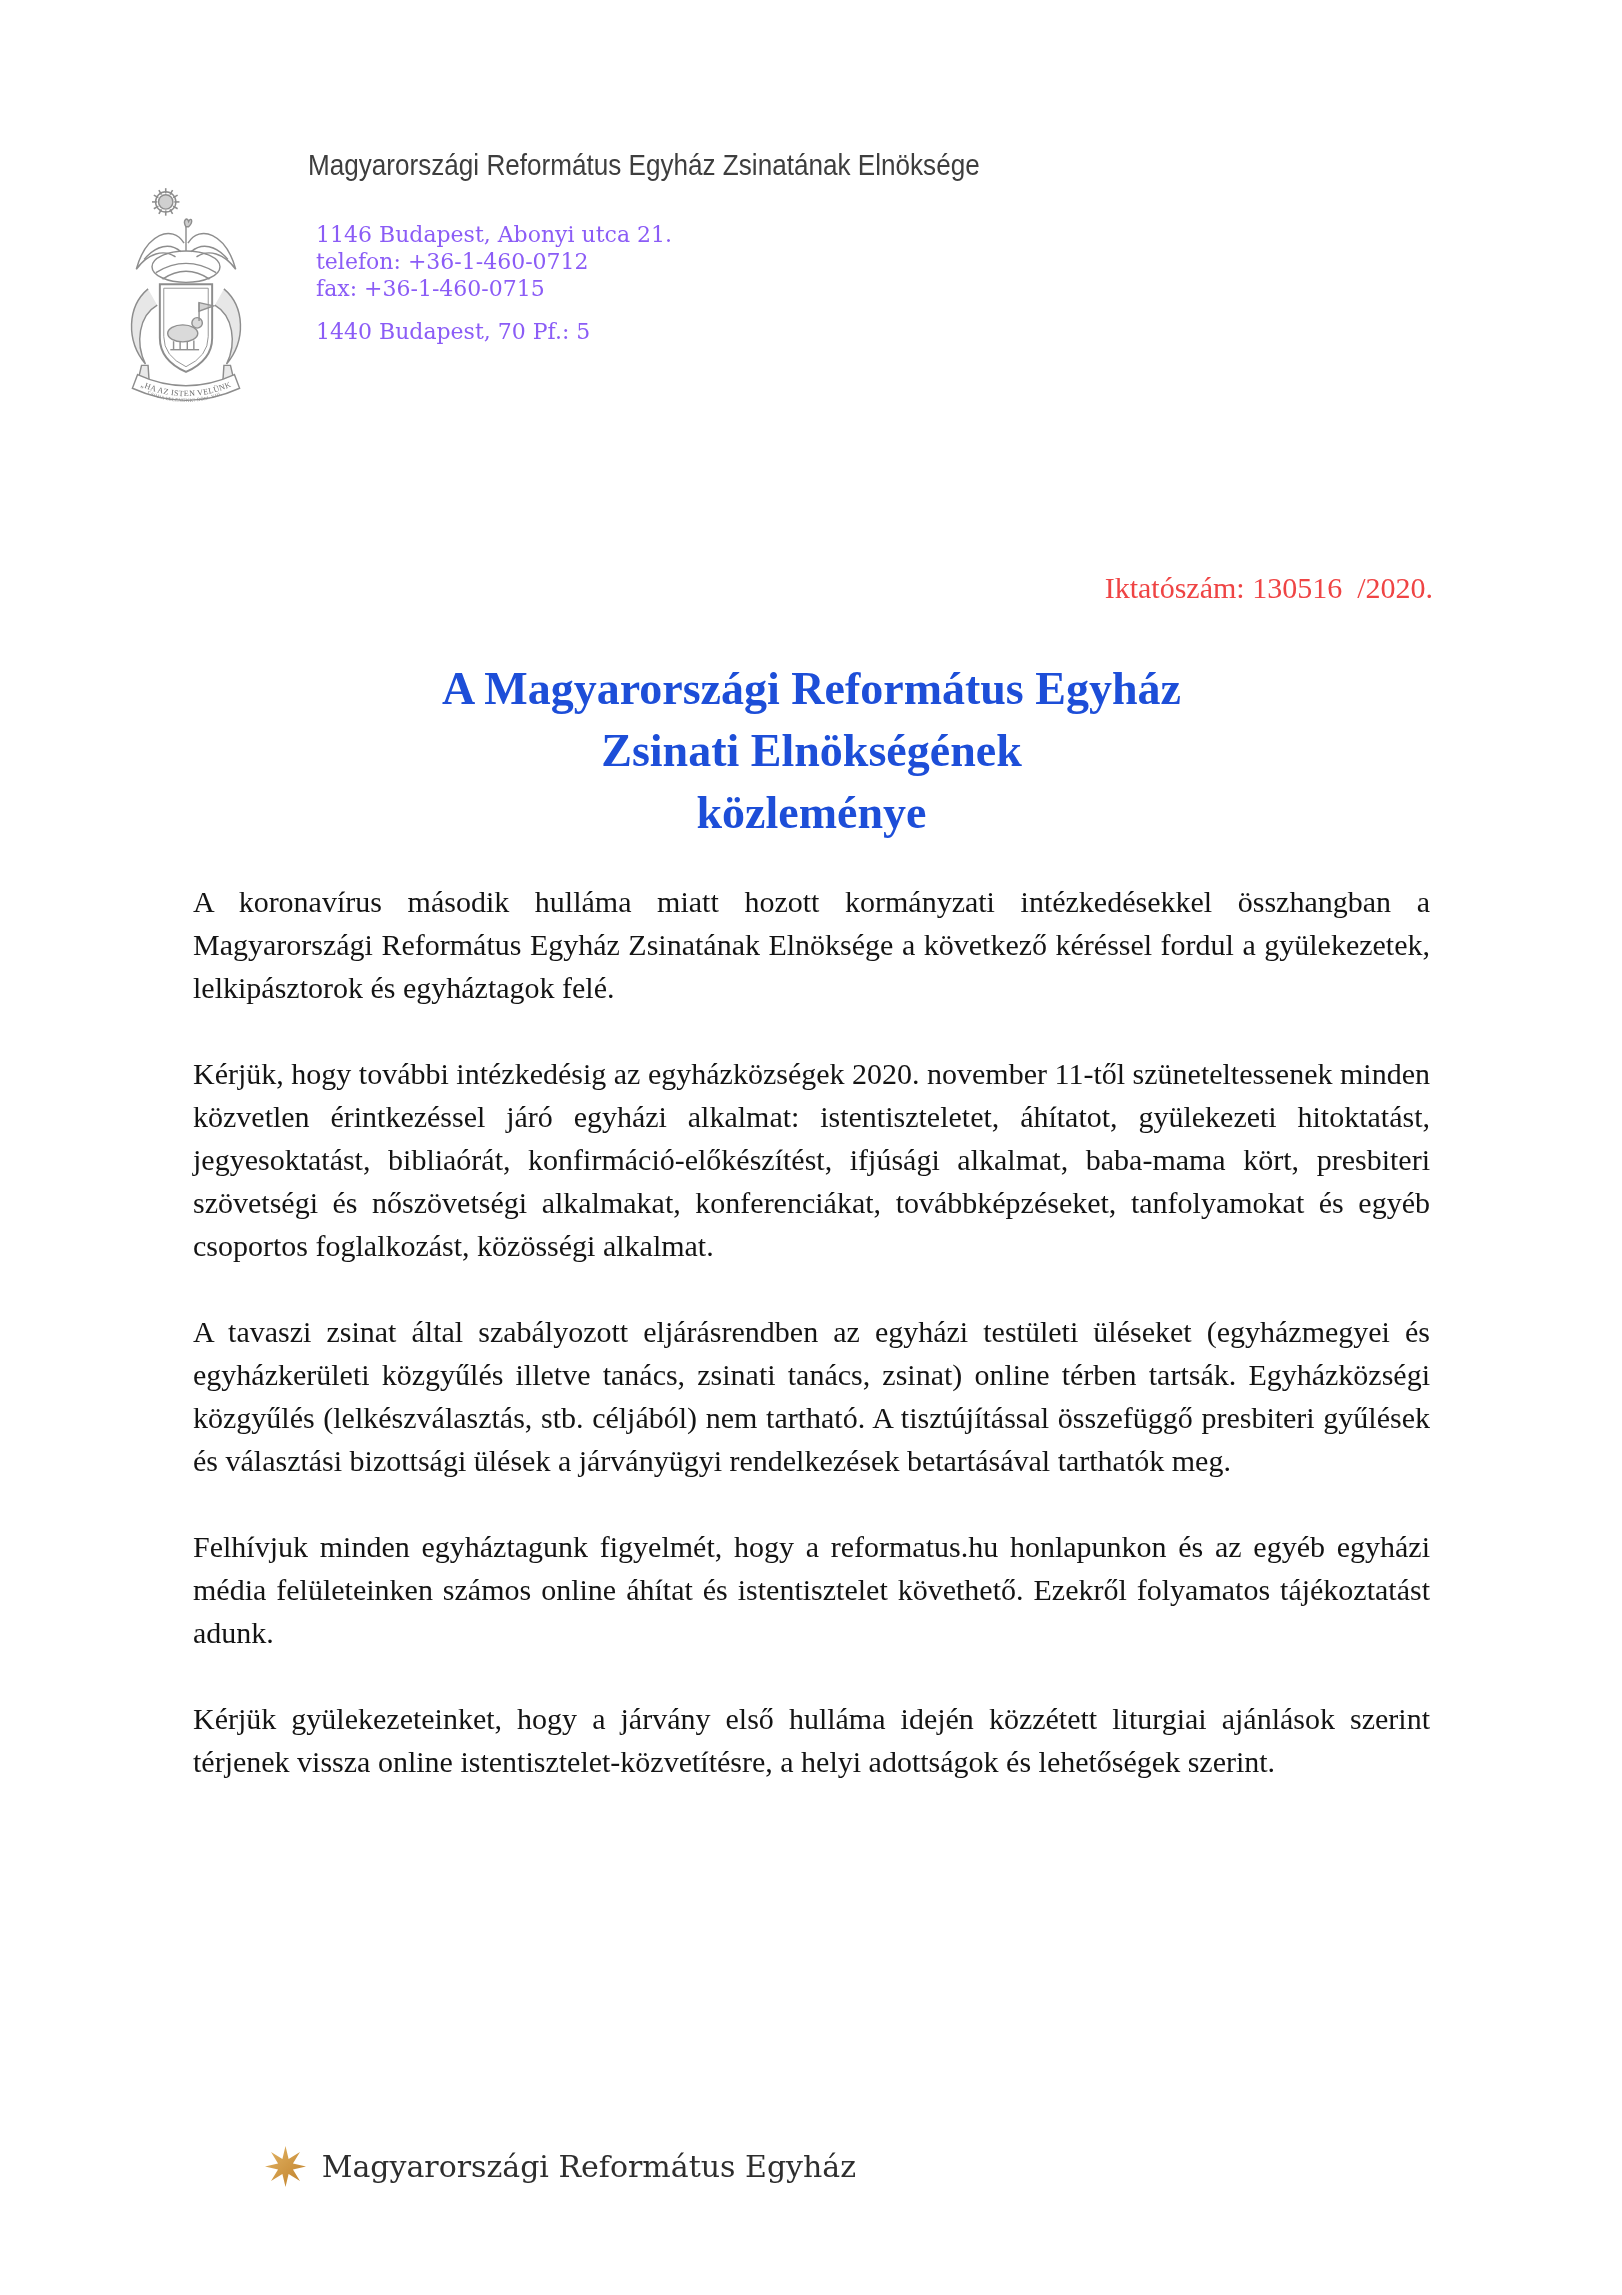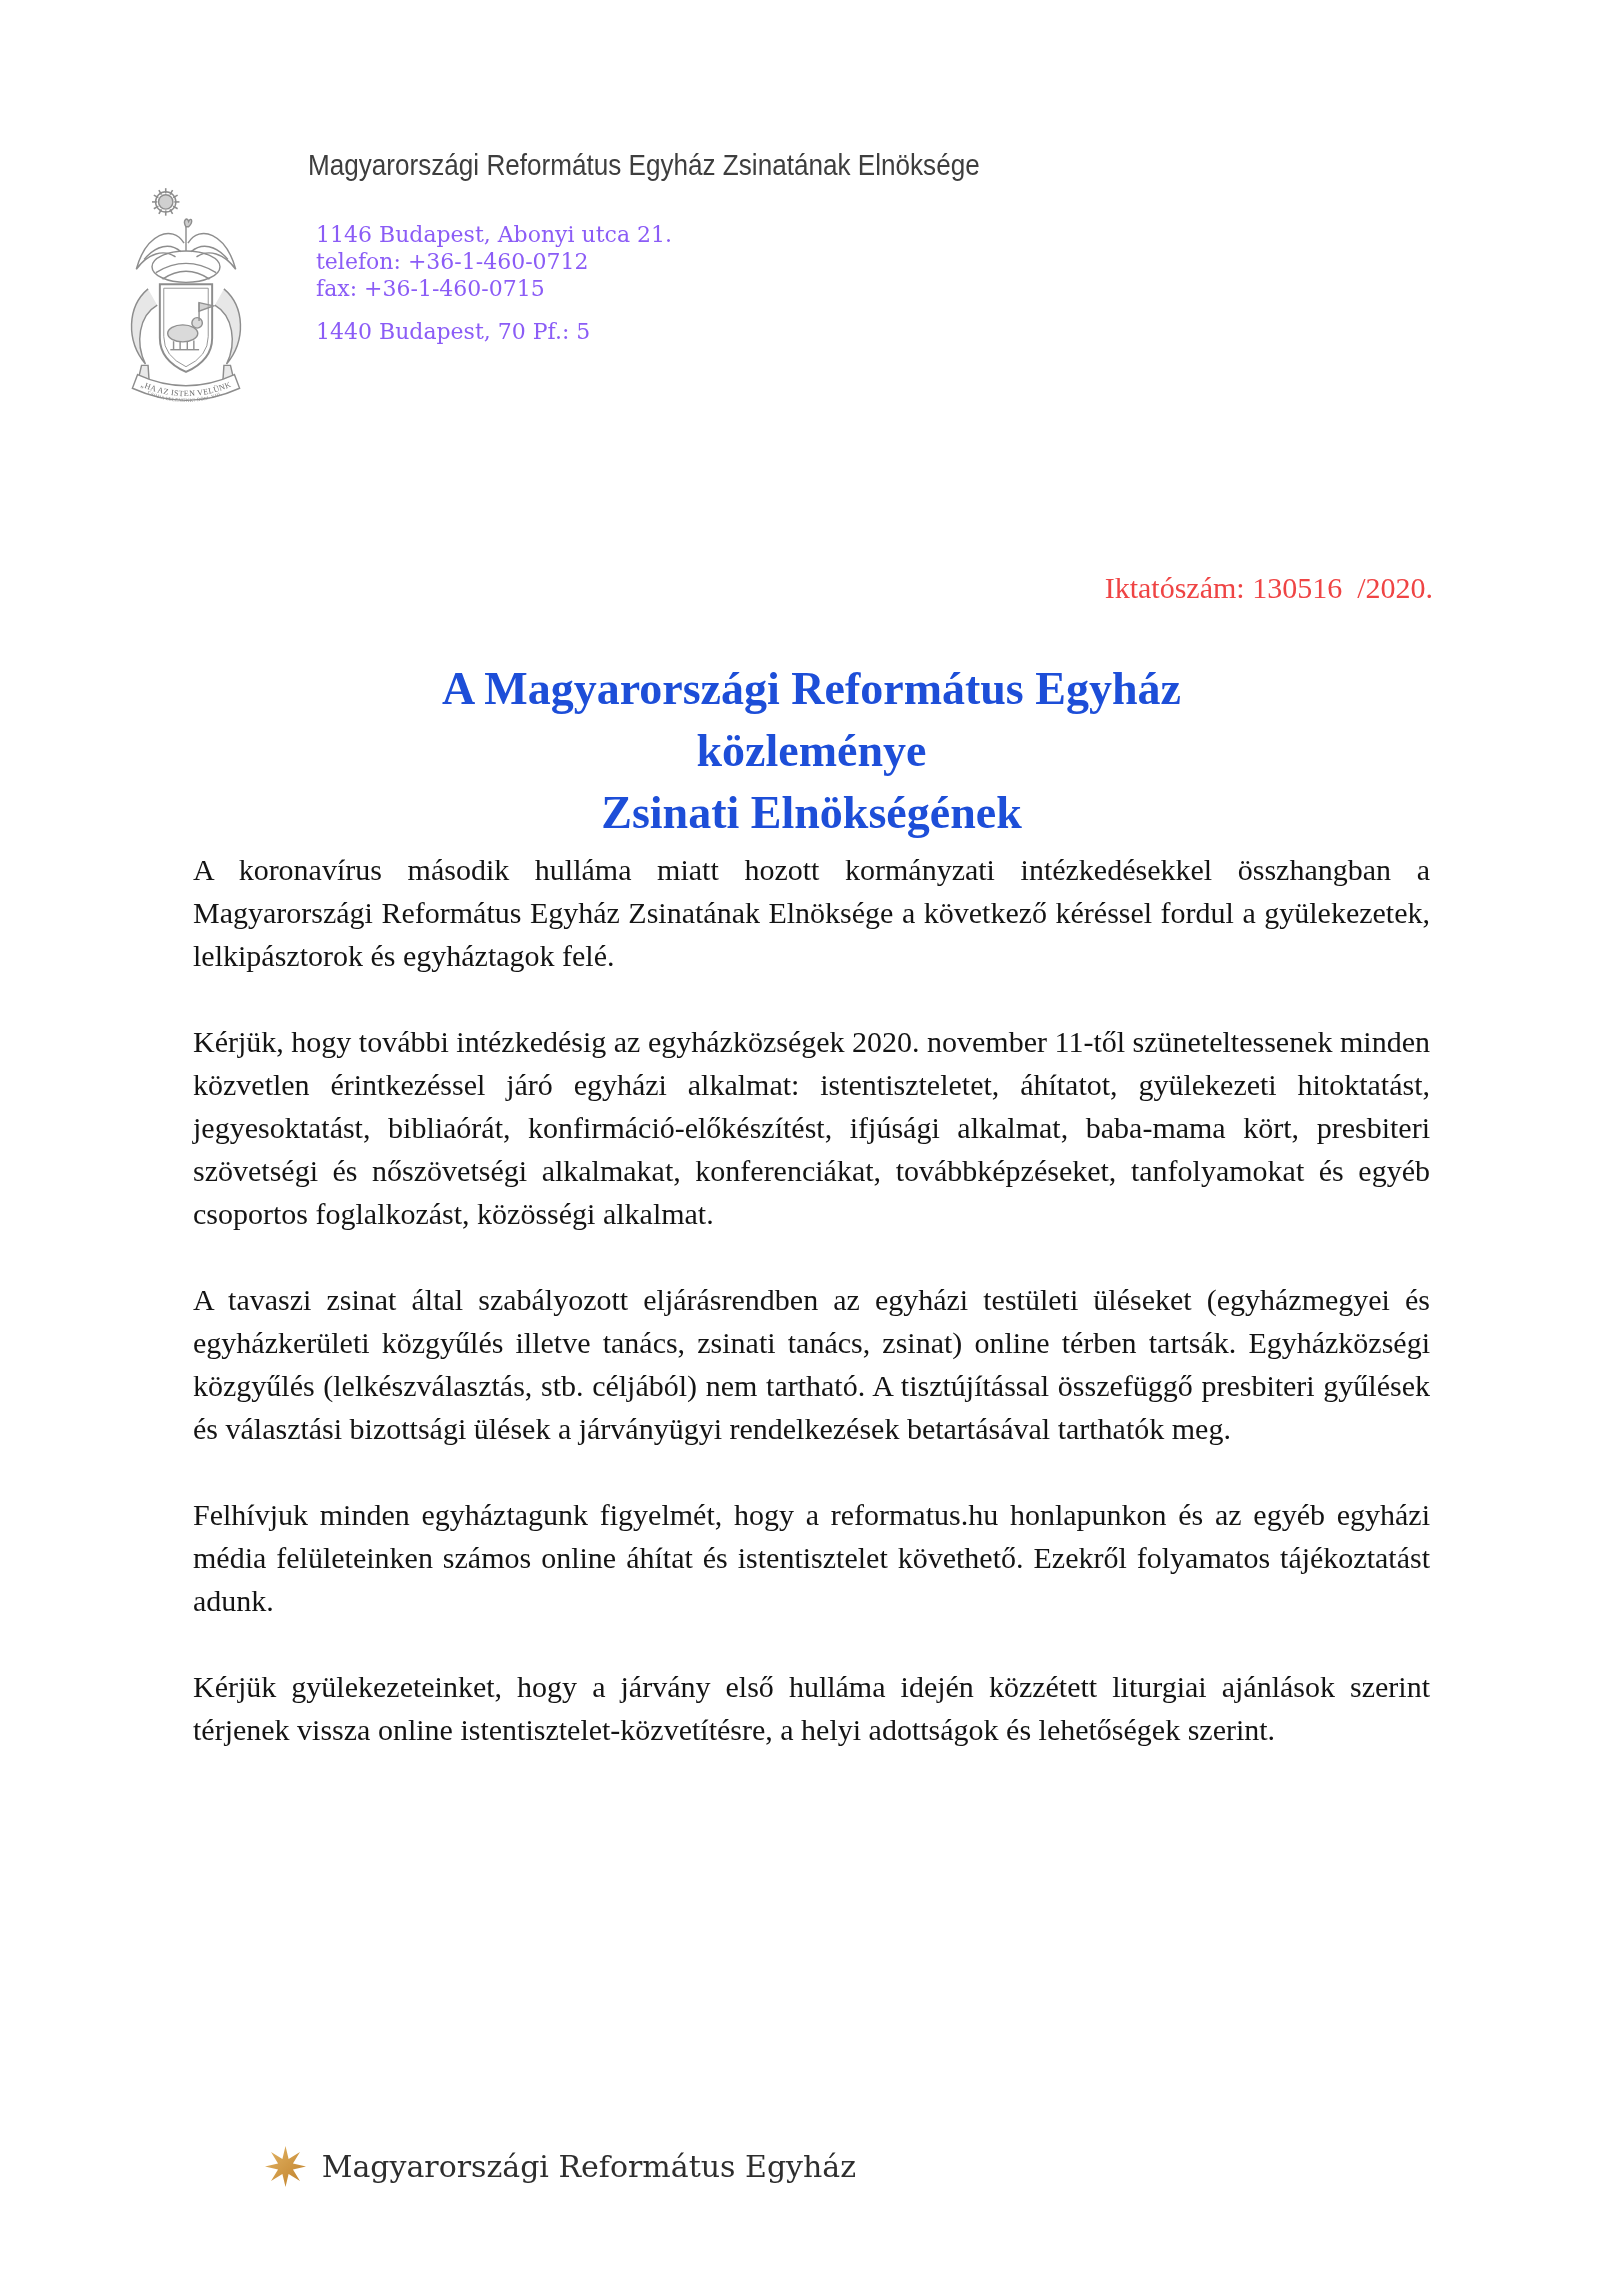--- a/index.html
+++ b/index.html
@@ -39,21 +39,21 @@
 
   
   .doc-title {
     position: absolute; left: 193px; top: 658px; width: 1237px;
     margin: 0; text-align: center;
     font-size: 46px; line-height: 62px; font-weight: bold; color: #1d4ed8;
   }
 
   
   .body-text {
-    position: absolute; left: 193px; top: 848px; width: 1237px;
+    position: absolute; left: 193px; top: 880px; width: 1237px;
     font-size: 30px; line-height: 43px; color: #141414;
     text-align: justify;
   }
   .body-text p { margin: 0 0 43px 0; }
   .body-text p:last-child { margin-bottom: 0; }
 
   
   .footer {
     position: absolute; left: 265px; top: 2145px;
     display: flex; align-items: center; gap: 15.7px; text-align: center;
@@ -141,22 +141,22 @@
     </div>
     <div class="group">
       <div>1440 Budapest, 70 Pf.: 5</div>
     </div>
   </div>
 
   <div class="refnum">Iktatószám: 130516  /2020.</div>
 
   <h1 class="doc-title">
     <div>A Magyarországi Református Egyház</div>
+    <div>Zsinati Elnökségének</div>
     <div>közleménye</div>
-    <div>Zsinati Elnökségének</div>
   </h1>
 
   <main class="body-text">
     <p>A koronavírus második hulláma miatt hozott kormányzati intézkedésekkel összhangban a Magyarországi Református Egyház Zsinatának Elnöksége a következő kéréssel fordul a gyülekezetek, lelkipásztorok és egyháztagok felé.</p>
     <p>Kérjük, hogy további intézkedésig az egyházközségek 2020. november 11-től szüneteltessenek minden közvetlen érintkezéssel járó egyházi alkalmat: istentiszteletet, áhítatot, gyülekezeti hitoktatást, jegyesoktatást, bibliaórát, konfirmáció-előkészítést, ifjúsági alkalmat, baba-mama kört, presbiteri szövetségi és nőszövetségi alkalmakat, konferenciákat, továbbképzéseket, tanfolyamokat és egyéb csoportos foglalkozást, közösségi alkalmat.</p>
     <p>A tavaszi zsinat által szabályozott eljárásrendben az egyházi testületi üléseket (egyházmegyei és egyházkerületi közgyűlés illetve tanács, zsinati tanács, zsinat) online térben tartsák. Egyházközségi közgyűlés (lelkészválasztás, stb. céljából) nem tartható. A tisztújítással összefüggő presbiteri gyűlések és választási bizottsági ülések a járványügyi rendelkezések betartásával tarthatók meg.</p>
     <p>Felhívjuk minden egyháztagunk figyelmét, hogy a reformatus.hu honlapunkon és az egyéb egyházi média felületeinken számos online áhítat és istentisztelet követhető. Ezekről folyamatos tájékoztatást adunk.</p>
     <p>Kérjük gyülekezeteinket, hogy a járvány első hulláma idején közzétett liturgiai ajánlások szerint térjenek vissza online istentisztelet-közvetítésre, a helyi adottságok és lehetőségek szerint.</p>
   </main>
 

